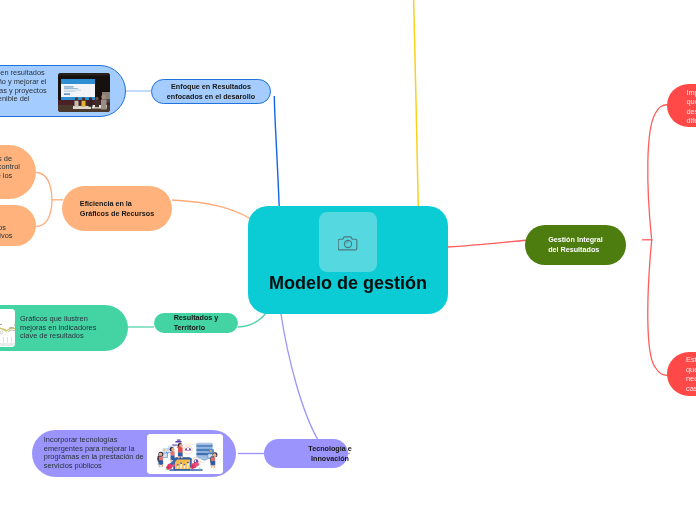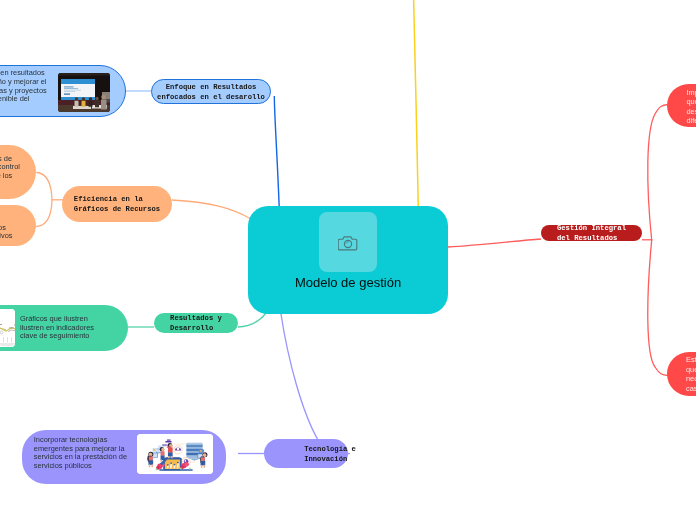--- a/index.html
+++ b/index.html
@@ -2,29 +2,29 @@
 <html><head>
 <meta charset="utf-8">
 <title>Modelo de gestion departamento de Cordoba</title>
 <style>
   html,body{margin:0;padding:0;}
   body{width:696px;height:520px;background:#ffffff;overflow:hidden;
        font-family:"Liberation Sans",sans-serif;position:relative;}
   #canvas{position:absolute;left:0;top:0;width:696px;height:520px;overflow:hidden;}
   svg.edges{position:absolute;left:0;top:0;width:696px;height:520px;}
   .node{position:absolute;box-sizing:border-box;display:flex;align-items:center;}
-  .lbl{white-space:nowrap;font-family:Liberation Mono, monospace;}
+  .lbl{white-space:nowrap;}
 
   
   #central{left:248px;top:206px;width:200px;height:108px;background:#0BCBD4;
            border-radius:20px;flex-direction:column;justify-content:flex-start;
            align-items:center;}
   #central .ph{width:58px;height:60px;margin-top:6px;background:#55D8DF;border-radius:8px;
            display:flex;align-items:center;justify-content:center;}
-  #central .ctitle{margin-top:3px;text-align:center;font-weight:normal;font-size:13px;
+  #central .ctitle{margin-top:3px;text-align:center;font-weight:bold;font-size:18px;
            color:#050d0d;line-height:16.5px;}
 
   
   .pill{border-radius:40px;justify-content:center;text-align:center;}
   .pill .lbl{font-weight:bold;font-size:7.2px;line-height:10px;color:#161616;}
 
   
   .leaf{border-radius:22px;align-items:center;}
   .leaf .ltxt{font-size:7.4px;line-height:8.7px;color:#27323a;}
 </style>
@@ -154,30 +154,30 @@
             <rect x="84" y="56" width="1.7" height="11"></rect>
           <rect x="92" y="56" width="1.7" height="11"></rect>
             <rect x="100" y="56" width="1.7" height="11"></rect>
         </g>
         <rect x="60" y="69" width="40" height="2" fill="#d5d5d5"></rect>
         <rect x="72" y="72.5" width="24" height="1.8" fill="#e2e2e2"></rect>
       </svg>
     </div>
     <div class="ltxt">
       <div>Gráficos que ilustren</div>
-      <div>ilustren en indicadores</div>
-      <div>clave de seguimiento</div>
-    </div>
-  </div>
-
-  <div class="node leaf" style="left:22px;top:430px;width:204px;height:54px;background:#9A94FC;border-radius:24px;overflow:hidden;">
+      <div>mejoras en indicadores</div>
+      <div>clave de resultados</div>
+    </div>
+  </div>
+
+  <div class="node leaf" style="left:32px;top:430px;width:204px;height:47px;background:#9A94FC;border-radius:24px;overflow:hidden;">
     <div class="ltxt" style="position:absolute;left:11.8px;top:5.8px;white-space:nowrap;">
       <div>Incorporar tecnologías</div>
       <div>emergentes para mejorar la</div>
-      <div>servicios en la prestación de</div>
+      <div>programas en la prestación de</div>
       <div>servicios públicos</div>
     </div>
     <div style="position:absolute;left:114.5px;top:3.8px;width:76px;height:40px;border-radius:4px;overflow:hidden;background:#fff;">
       <svg width="76" height="40" viewBox="-18 -12 226 119">
         <rect x="-18" y="-12" width="226" height="119" fill="#ffffff"></rect>
 
         <g fill="none" stroke="#fbdcc3" stroke-width="2">
           <path d="M93,18 h59 v12"></path>
           <path d="M152,58 v14 h-24"></path>
         </g>
@@ -303,41 +303,41 @@
     </div>
   </div>
 
   <div class="node pill" style="left:151px;top:79px;width:120px;height:25px;background:#A5CCFE;border:1.4px solid #2073DB;">
     <div>
       <div class="lbl">Enfoque en Resultados</div>
       <div class="lbl">enfocados en el desarollo</div>
     </div>
   </div>
 
-  <div class="node pill" style="left:62px;top:186px;width:110px;height:36px;background:#FFB27C;">
+  <div class="node pill" style="left:62px;top:186px;width:110px;height:45px;background:#FFB27C;">
     <div style="text-align:left;">
       <div class="lbl">Eficiencia en la</div>
       <div class="lbl">Gráficos de Recursos</div>
     </div>
   </div>
 
   <div class="node pill" style="left:154px;top:313px;width:84px;height:20px;background:#44D4A4;">
     <div style="text-align:left;">
       <div class="lbl">Resultados y</div>
-      <div class="lbl">Desarrollo</div>
+      <div class="lbl">Territorio</div>
     </div>
   </div>
 
   <div class="node pill" style="left:264px;top:439px;width:84px;height:29px;background:#9A94FC;">
-    <div style="text-align:left;margin-left:48px;">
+    <div style="text-align:center;margin-left:48px;">
       <div class="lbl">Tecnología e</div>
       <div class="lbl">Innovación</div>
     </div>
   </div>
 
-  <div class="node pill" style="left:541px;top:225px;width:101px;height:16px;background:#b91c1c;color:#fff;">
+  <div class="node pill" style="left:525px;top:225px;width:101px;height:40px;background:#4d7c0f;color:#fff;">
     <div style="text-align:left;">
       <div class="lbl" style="color:#fff;">Gestión Integral</div>
       <div class="lbl" style="color:#fff;">del Resultados</div>
     </div>
   </div>
 
 </div>
 
 </body></html>

